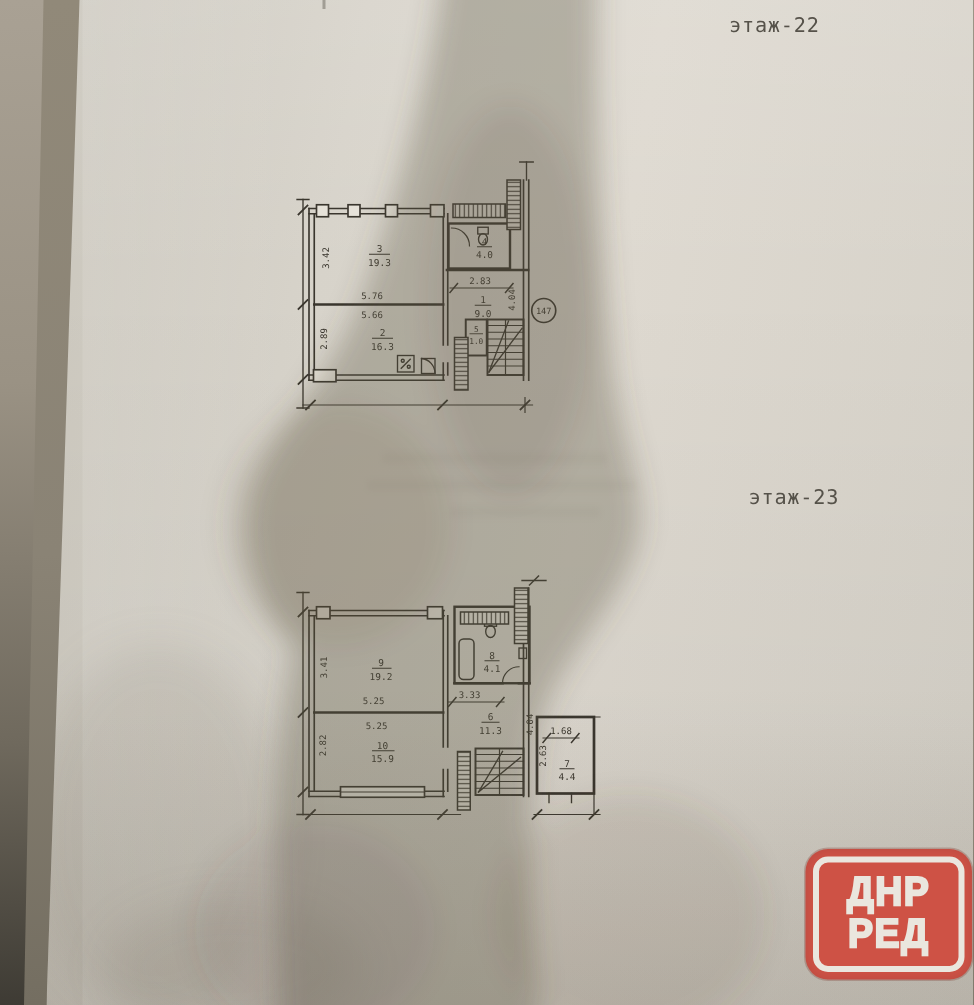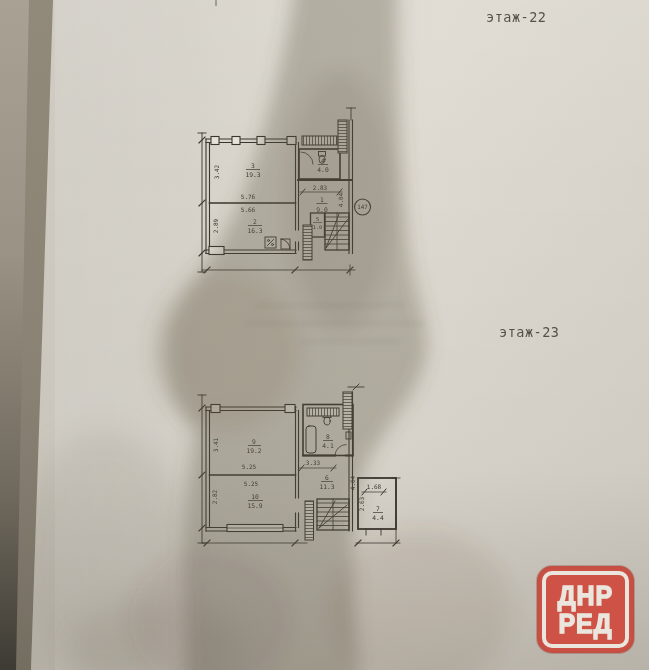--- a/index.html
+++ b/index.html
@@ -32,21 +32,21 @@
   #plan22{left:185px;top:93px;width:195px;height:192px;}
   #plan23{left:185px;top:383px;width:220px;height:180px;}
   svg text{fill:#3a362e;font-family:"DejaVu Sans Mono","Liberation Mono",monospace;}
   .shadow-svg{position:absolute;inset:0;pointer-events:none;z-index:5;}
   .ghost{position:absolute;background:#8a8275;opacity:.07;filter:blur(2px);z-index:1;}
   .g1{left:255px;top:302px;width:150px;height:7px;}
   .g2{left:245px;top:320px;width:180px;height:7px;}
   .g3{left:300px;top:338px;width:100px;height:7px;}
   .topmark{position:absolute;left:215px;top:0;width:2px;height:6px;background:#6a655c;opacity:.5;}
   
-  .logo{position:absolute;left:537px;top:566px;width:97px;height:87px;border-radius:15px;
+  .logo{position:absolute;left:537px;top:566px;width:111px;height:87px;border-radius:15px;
     background:#cf4f42;z-index:6;opacity:.97;
     box-shadow:0 0 0 1px rgba(125,55,45,.30), inset 0 0 8px rgba(0,0,0,.10);text-align:right;}
   .logo-ring{position:absolute;inset:5px;border:4.5px solid #ece8df;border-radius:10px;}
   .logo-text{position:absolute;inset:0;display:flex;flex-direction:column;align-items:center;
     justify-content:center;color:#ece8df;font-family:"Liberation Sans","DejaVu Sans",sans-serif;
     font-weight:bold;font-size:25px;line-height:1.02;letter-spacing:1px;
     -webkit-text-stroke:1.4px #ece8df;transform:scaleY(1.08);}
 </style>
 </head>
 <body>

